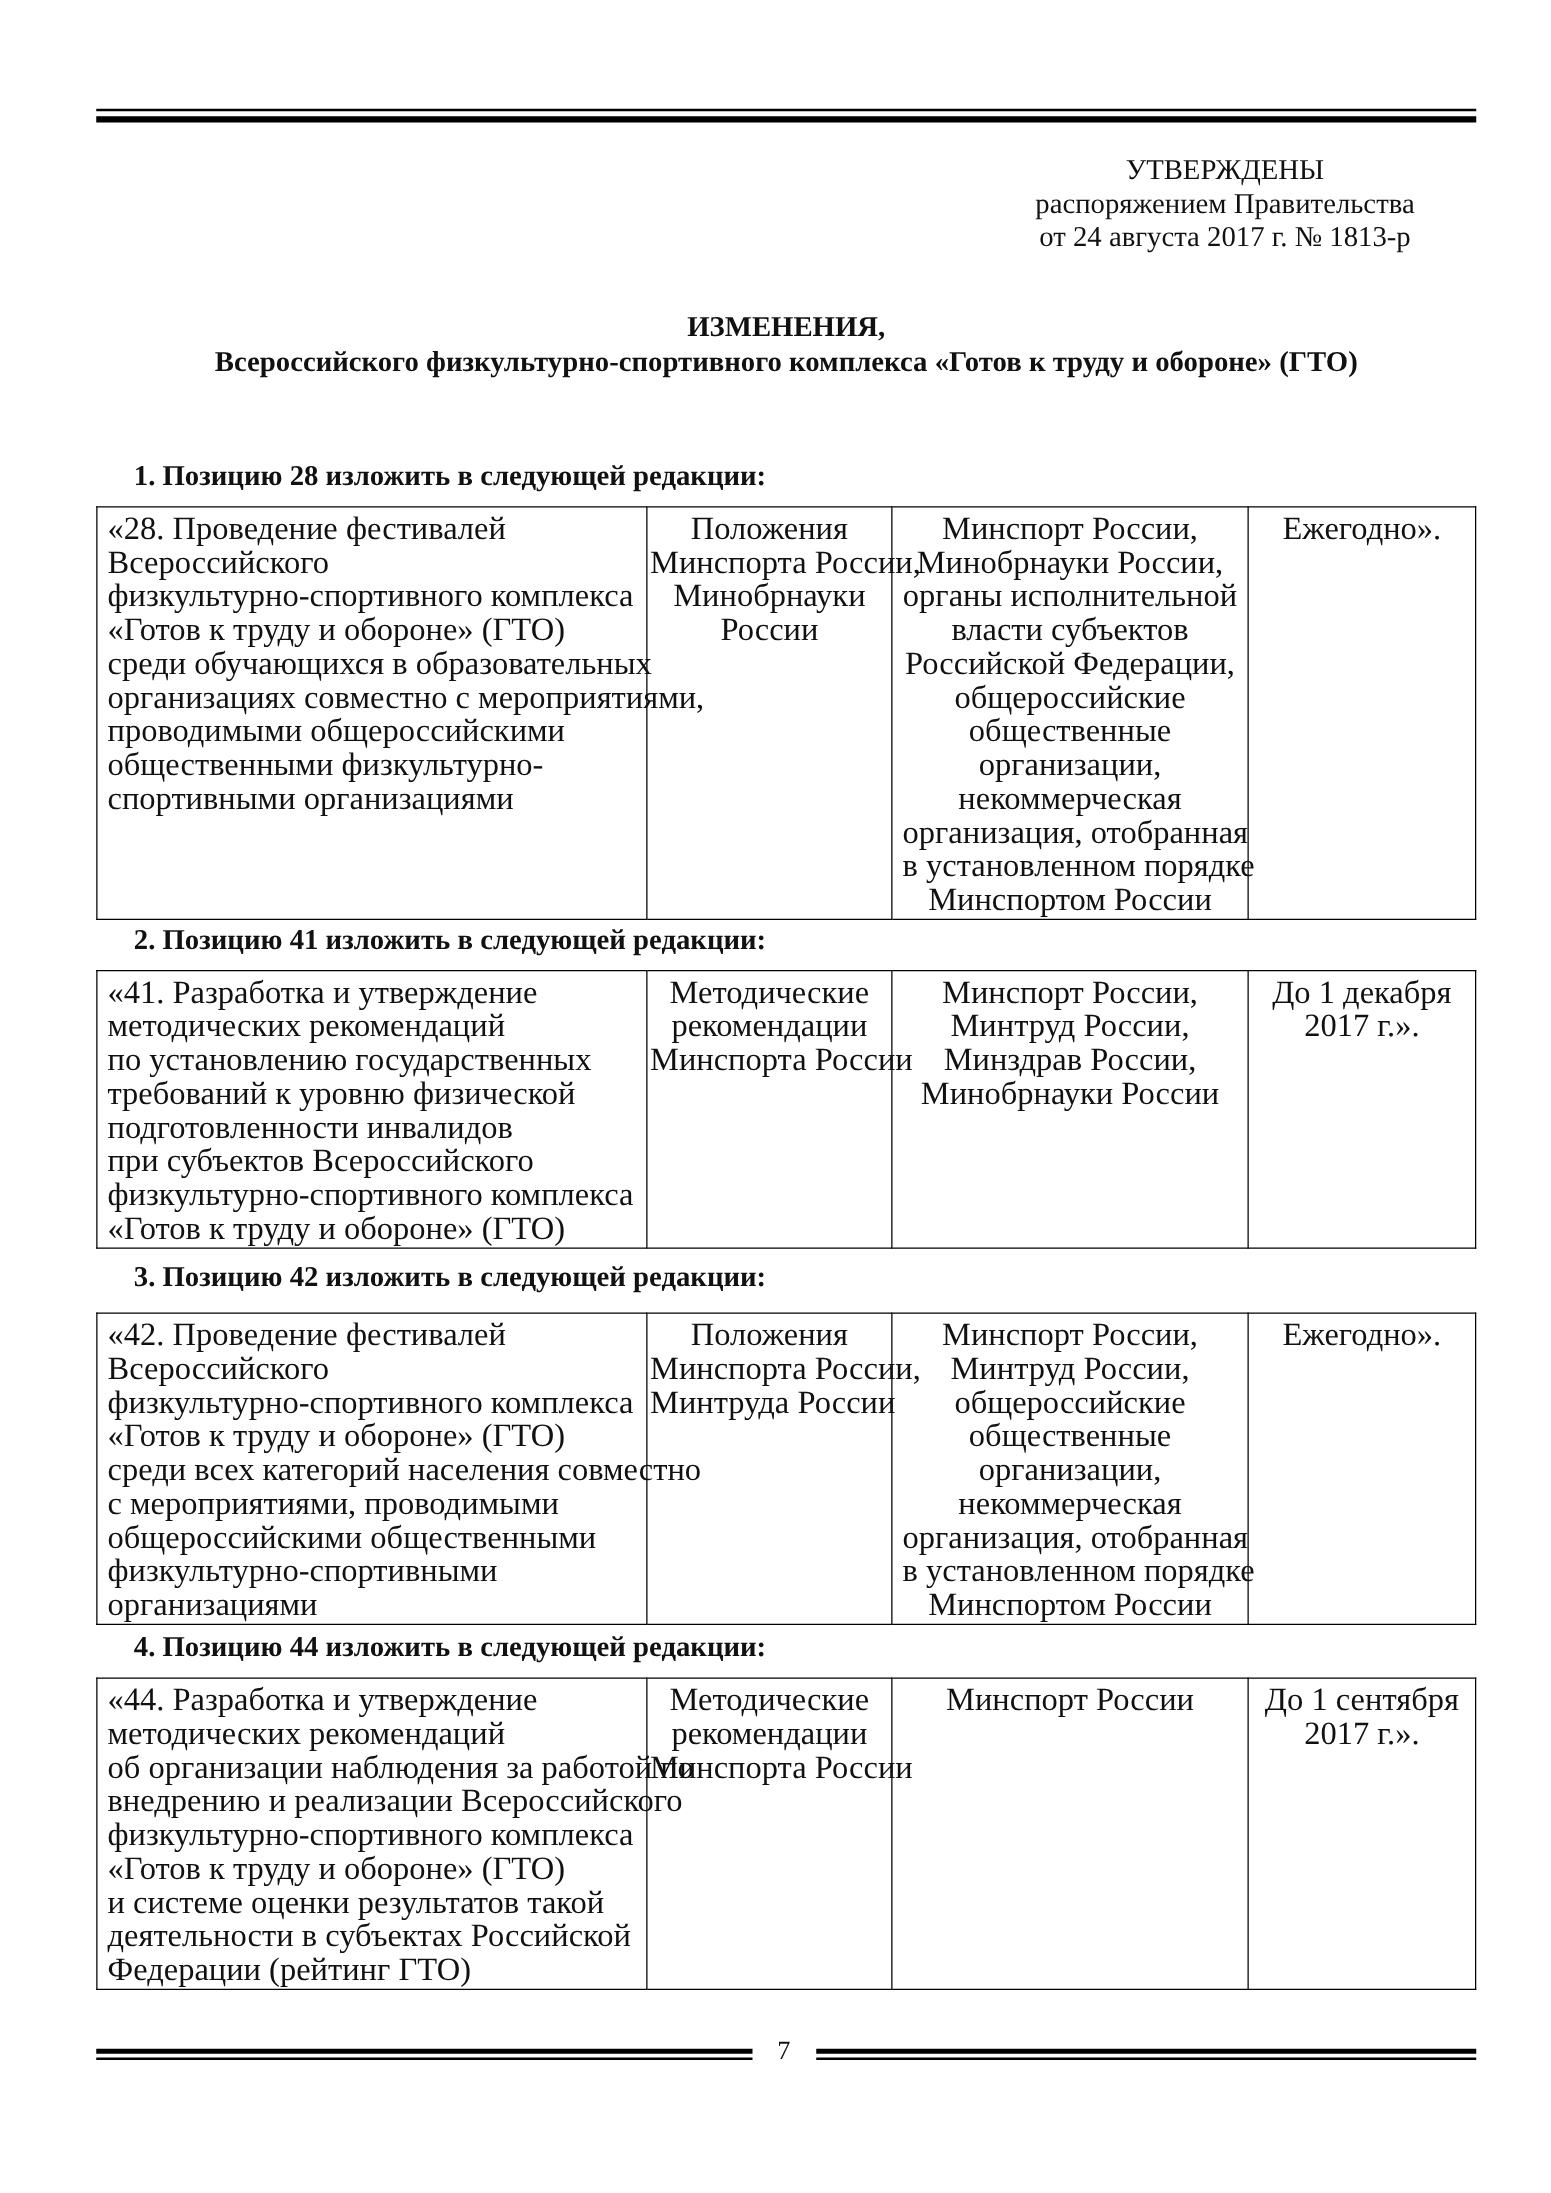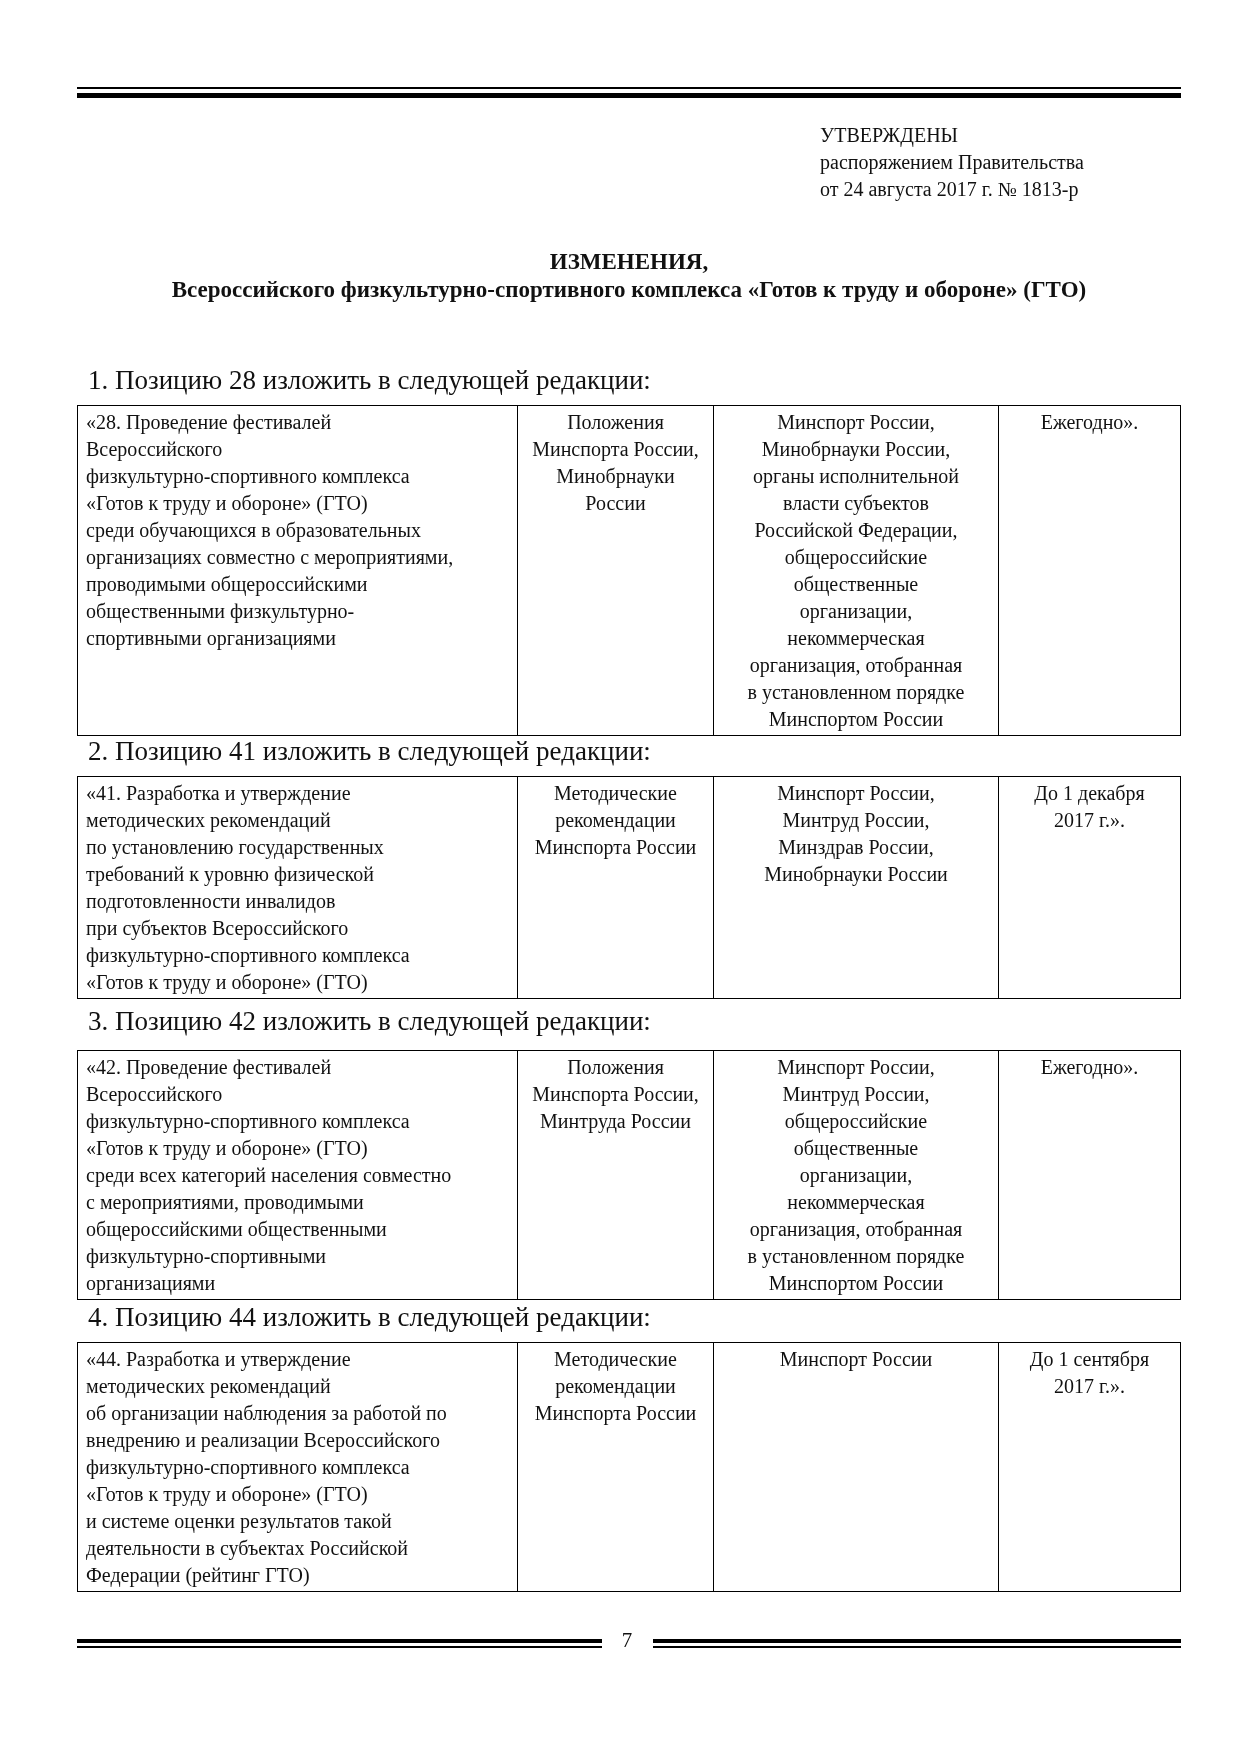--- a/index.html
+++ b/index.html
@@ -1,32 +1,32 @@
 <!DOCTYPE html>
 <html><head>
 <meta charset="utf-8">
 <style>
   html, body { margin: 0; padding: 0; background: #ffffff; }
   body { width: 1241px; height: 1754px; position: relative; overflow: hidden;
          font-family: "Liberation Serif", "DejaVu Serif", serif; color: #111; }
   .rule-top-thin { position: absolute; left: 77px; width: 1104px; top: 87px; height: 2px; background: #000; }
   .rule-top-thick { position: absolute; left: 77px; width: 1104px; top: 93px; height: 5px; background: #000; }
 
-  .approval { position: absolute; left: 820px; width: 360px; top: 122px; 
-              font-size: 20px; line-height: 27px; }
+  .approval { position: absolute; left: 800px; width: 360px; top: 122px; text-align: center;
+              font-size: 23px; line-height: 27px; }
   .approval div { white-space: nowrap; }
 
   .title { position: absolute; left: 77px; width: 1104px; top: 248px; text-align: center;
            font-weight: bold; font-size: 23px; line-height: 28px; }
   .title div { white-space: nowrap; }
 
-  .item-label { position: absolute; left: 88px; font-size: 27px; line-height: 27px; white-space: nowrap; }
+  .item-label { position: absolute; left: 107px; font-size: 23px; line-height: 27px; white-space: nowrap; font-weight: bold; }
 
   table.pos { position: absolute; left: 77px; width: 1104px; border-collapse: collapse; table-layout: fixed;
-              font-size: 20px; line-height: 27px; }
+              font-size: 26px; line-height: 27px; }
   table.pos td { border: 1.5px solid #000; vertical-align: top; padding: 3px 8px 2px 8px; }
   table.pos td.c1 { width: 423px; text-align: left; }
   table.pos td.c2 { width: 191px; text-align: center; padding-left: 2px; padding-right: 2px; }
   table.pos td.c3 { width: 268px; text-align: center; }
   table.pos td.c4 { text-align: center; }
   .line { display: block; white-space: nowrap; }
 
   .footer-left-thick { position: absolute; left: 77px; width: 525px; top: 1639px; height: 4px; background: #000; }
   .footer-left-thin { position: absolute; left: 77px; width: 525px; top: 1646px; height: 1.5px; background: #000; }
   .footer-right-thick { position: absolute; left: 653px; width: 528px; top: 1639px; height: 4px; background: #000; }

